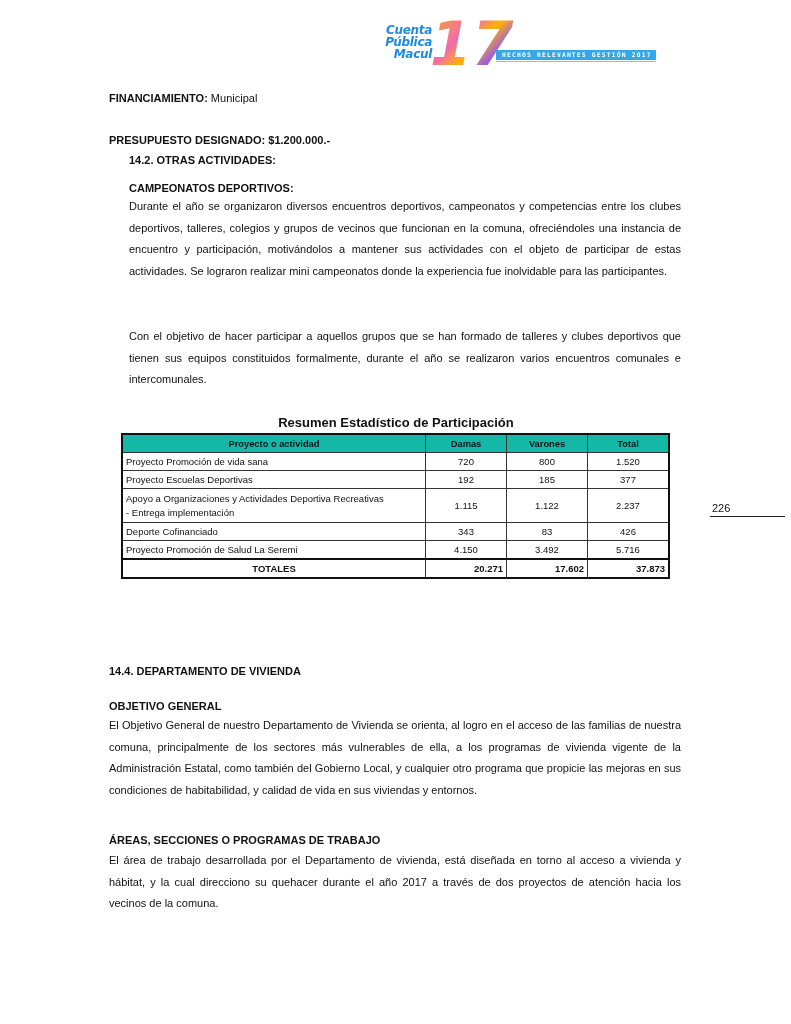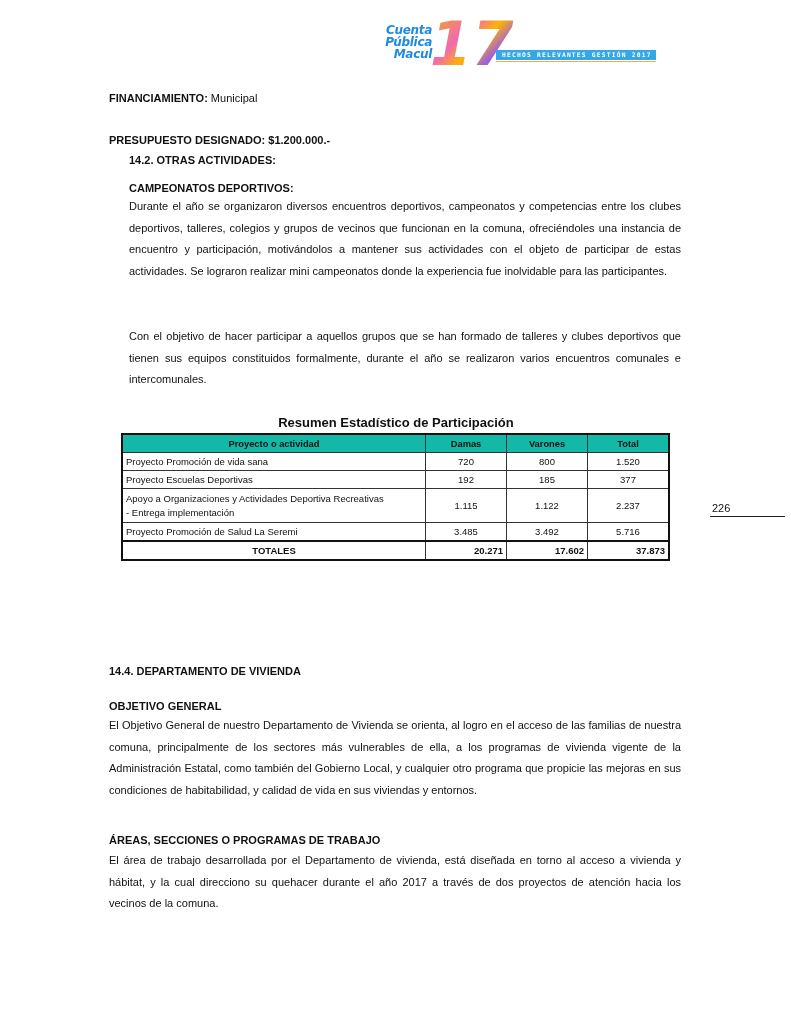--- a/index.html
+++ b/index.html
@@ -98,22 +98,28 @@
     <tr class="tall">
       <td>
         <div>Apoyo a Organizaciones y Actividades Deportiva Recreativas</div>
         <div>- Entrega implementación</div>
       </td>
       <td class="num">1.115</td>
       <td class="num">1.122</td>
       <td class="num">2.237</td>
     </tr>
     <tr>
+      <td>Deporte Cofinanciado</td>
+      <td class="num">343</td>
+      <td class="num">83</td>
+      <td class="num">426</td>
+    </tr>
+    <tr>
       <td>Proyecto Promoción de Salud La Seremi</td>
-      <td class="num">3.485</td>
+      <td class="num">4.150</td>
       <td class="num">3.492</td>
       <td class="num">5.716</td>
     </tr>
     <tr class="totals">
       <td style="text-align:center;">TOTALES</td>
       <td class="num">20.271</td>
       <td class="num">17.602</td>
       <td class="num">37.873</td>
     </tr>
   </tbody>

